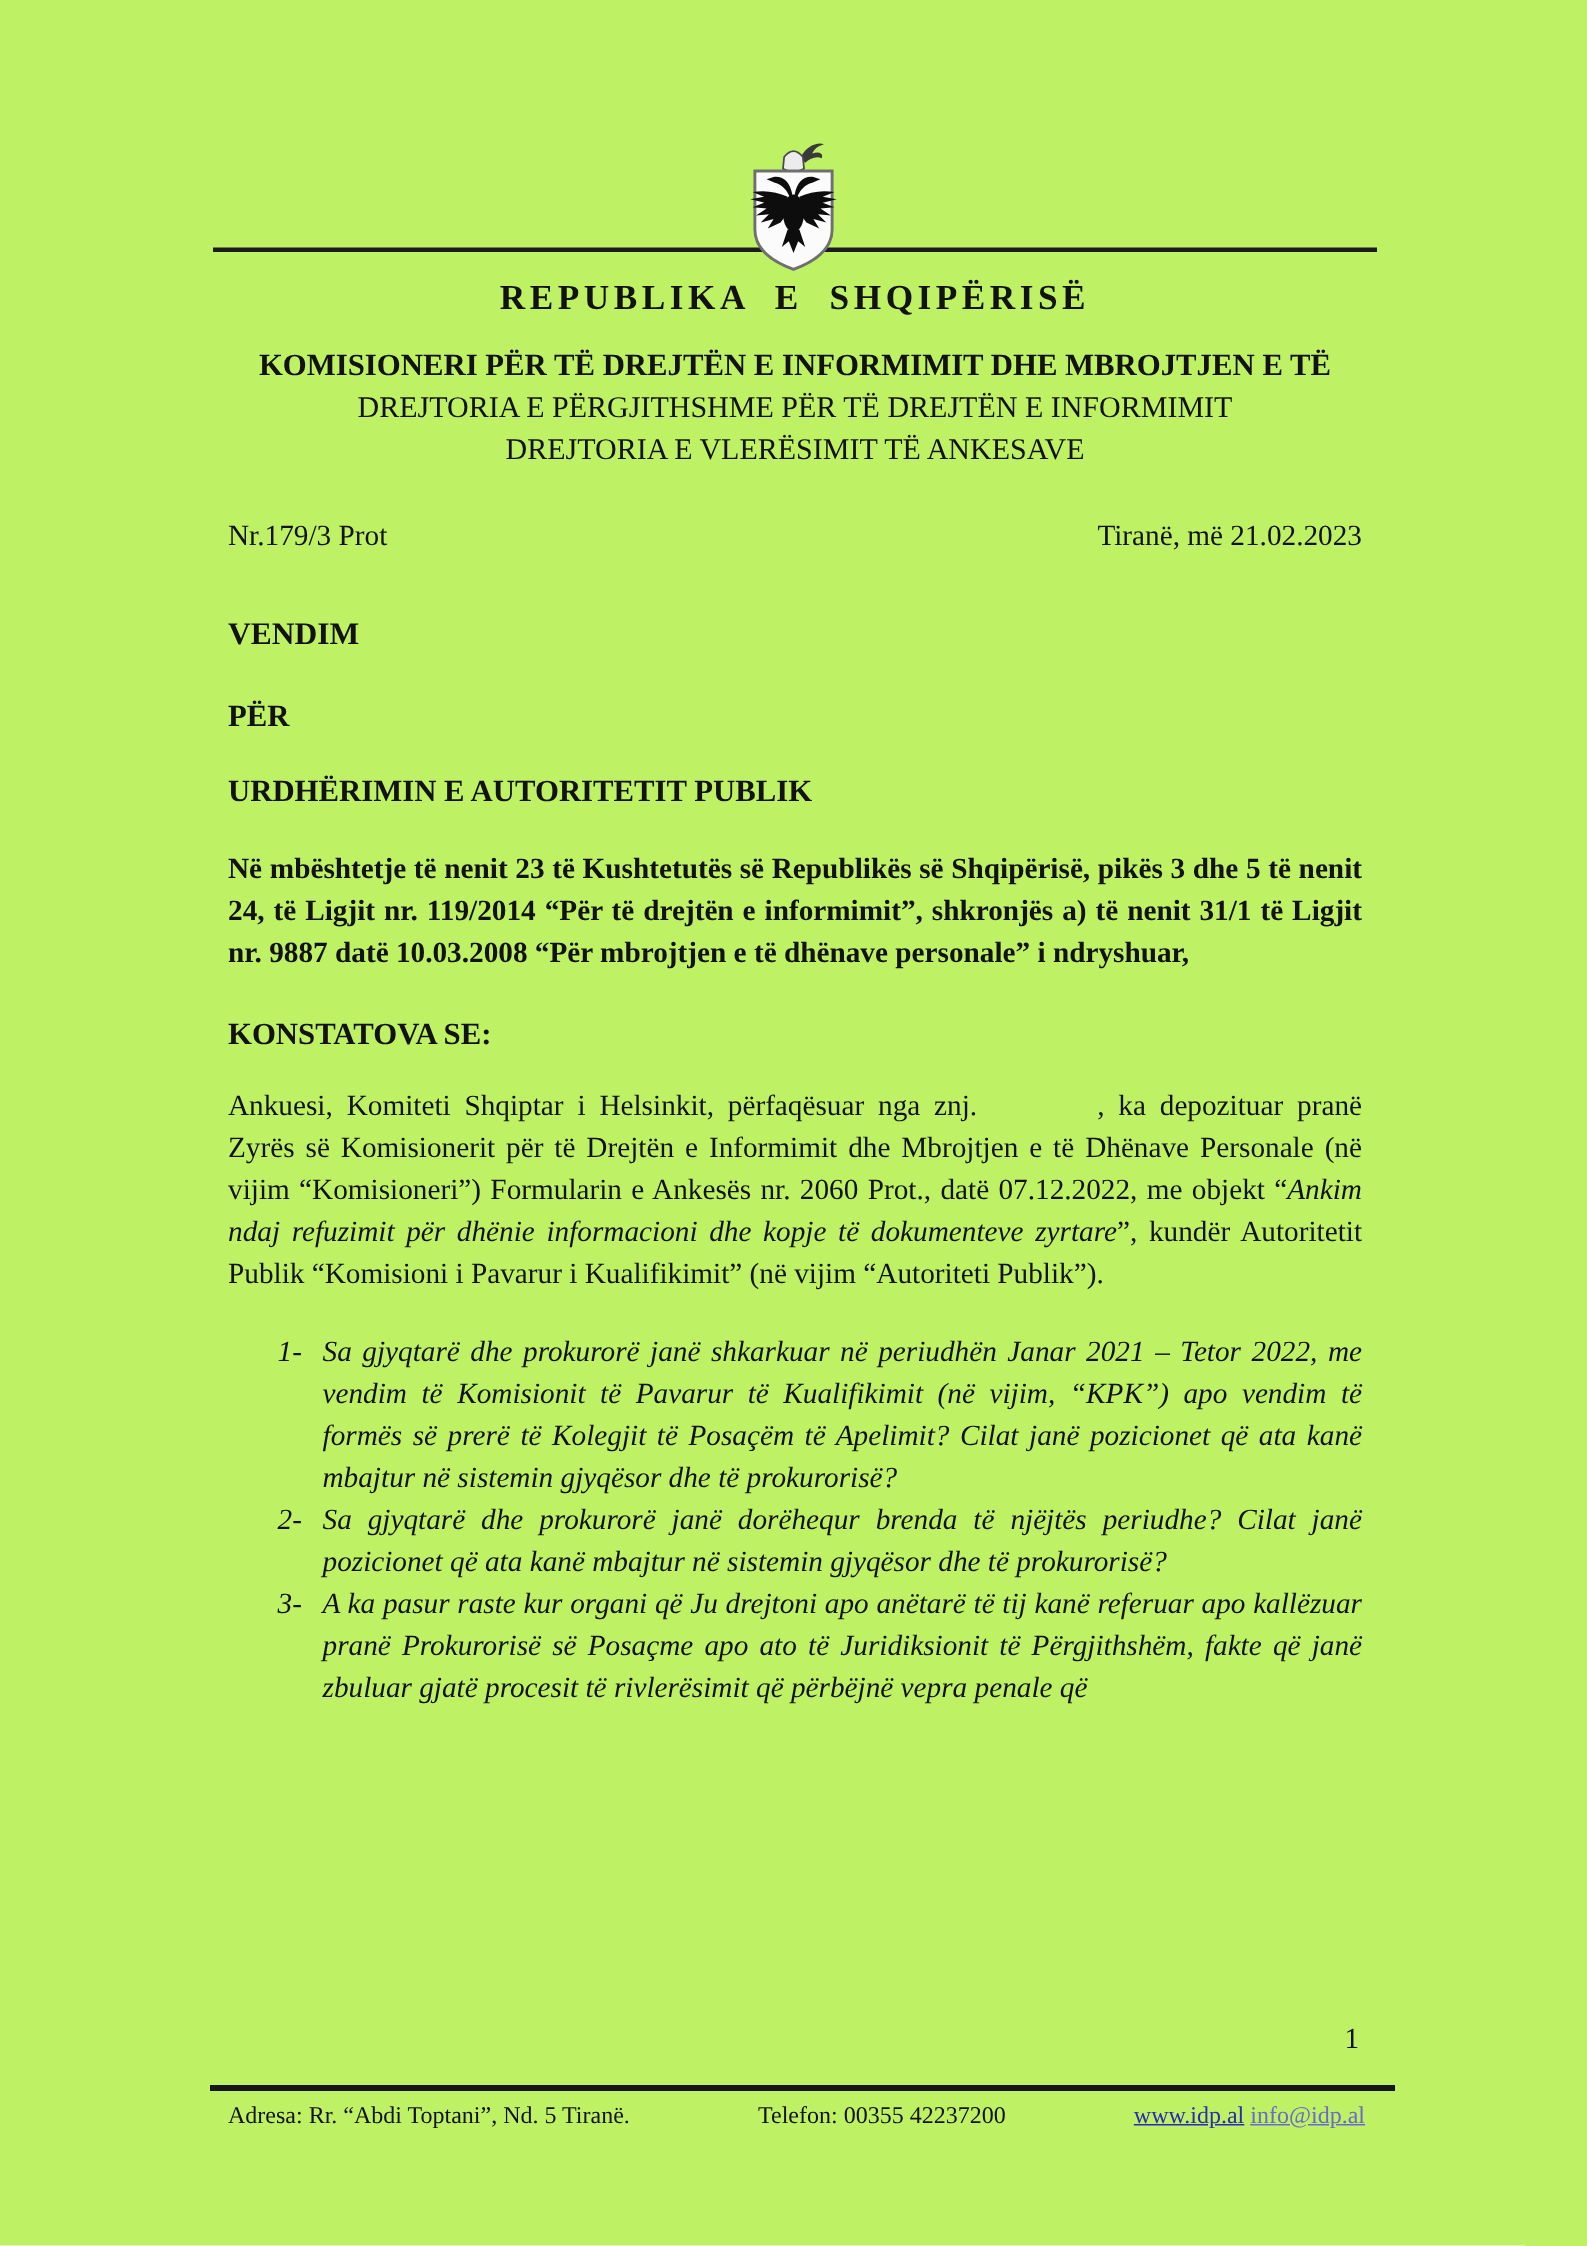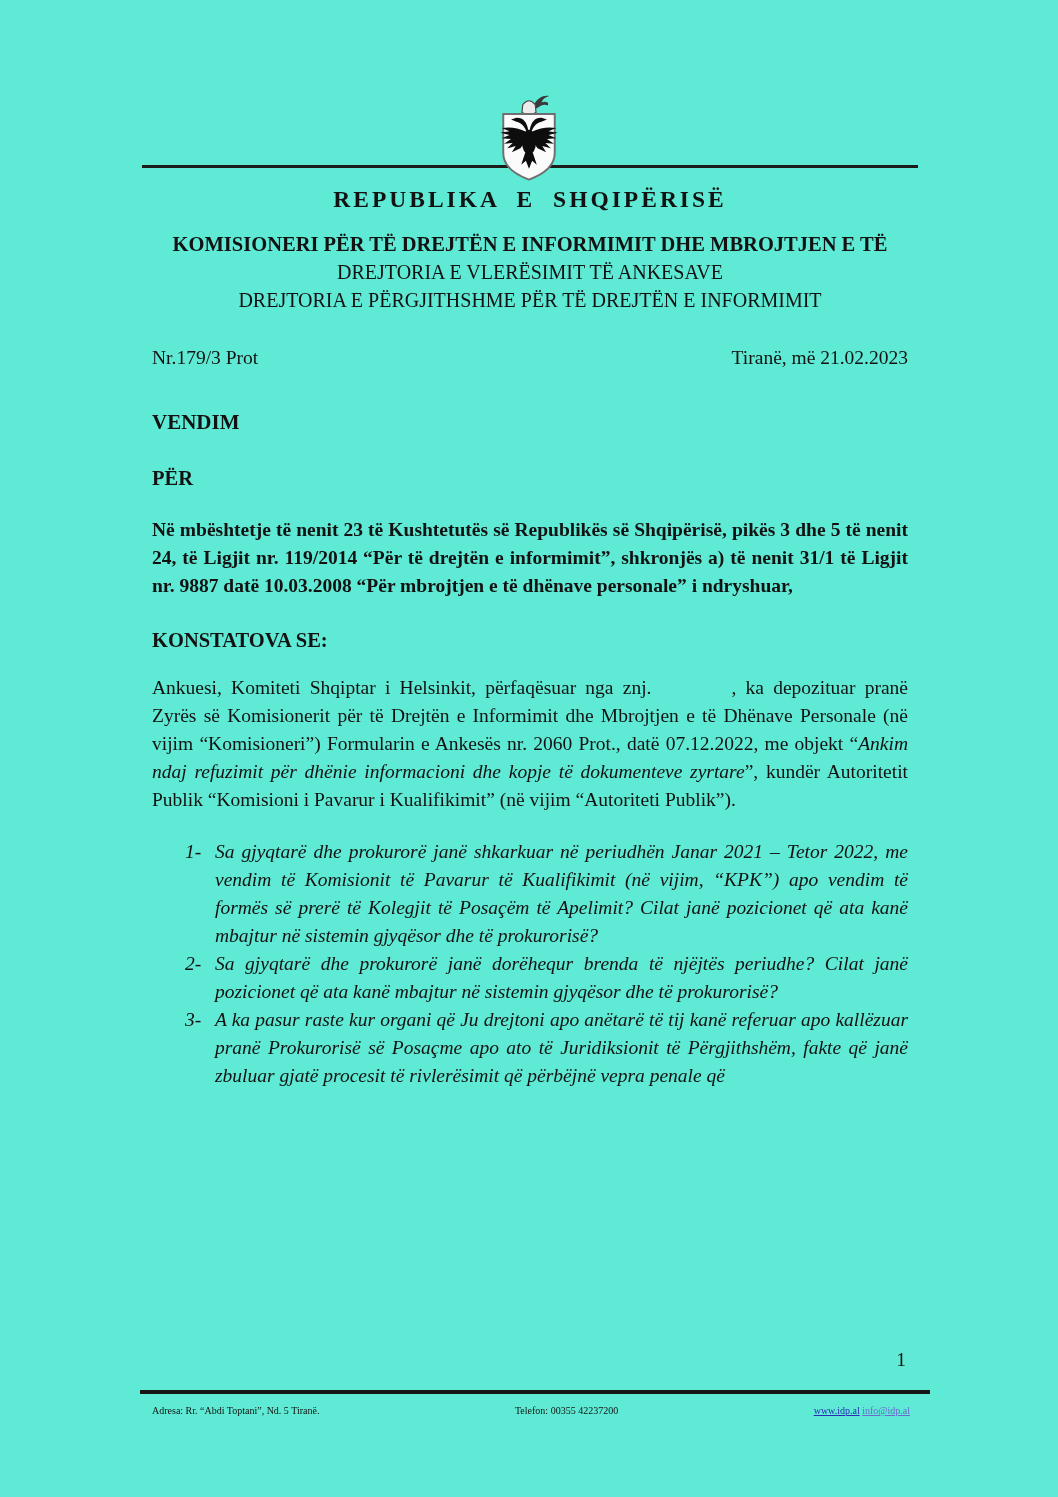--- a/index.html
+++ b/index.html
@@ -1,20 +1,20 @@
 <!DOCTYPE html>
 <html lang="sq"><head>
 <meta charset="utf-8">
 <title>Document</title>
 <style>
   html,body{margin:0;padding:0;background:#ffffff;}
   .page{
     position:relative;
     width:1058px;height:1497px;
-    background:#5eead4;
+    background:#bef264;
     color:#121212;
     font-family:"Liberation Serif","DejaVu Serif",serif;
     overflow:hidden;
   }
   
   .rule-top{position:absolute;left:142px;right:140px;top:165px;height:3px;background:#1c1c1c;}
   .emblem{position:absolute;left:50%;top:95px;transform:translateX(-50%);width:78px;height:88px;z-index:2;}
   
   .content{position:absolute;left:152px;top:0;width:756px;padding-top:184px;}
   .republic{
@@ -40,21 +40,21 @@
   .list-item{display:flex;}
   .li-marker{flex:0 0 30px;width:30px;font-size:19.5px;line-height:28px;}
   .li-text{flex:1;font-size:19.5px;line-height:28px;text-align:justify;}
   
   .page-num{position:absolute;top:1346px;right:152px;font-size:19.5px;line-height:28px;}
   
   .rule-bottom{position:absolute;left:140px;right:128px;top:1390px;height:4px;background:#161616;}
   .footer{
     position:absolute;left:152px;right:148px;top:1400px;
     display:flex;justify-content:space-between;align-items:baseline;
-    font-size:10px;line-height:22px;
+    font-size:16px;line-height:22px;
   }
   .footer-links a{text-decoration:underline;}
   .link-www{color:#2b2bb5;}
   .link-email{color:#6a6acd;}
 </style>
 </head>
 <body>
 
 <div class="page">
 
@@ -77,30 +77,31 @@
   </div>
 
   <div class="content">
 
     <div class="republic">REPUBLIKA E SHQIPËRISË</div>
 
     <div class="inst">
       <div>KOMISIONERI PËR TË DREJTËN E INFORMIMIT DHE MBROJTJEN E TË</div>
     </div>
 
+    <div class="dir">DREJTORIA E PËRGJITHSHME PËR TË DREJTËN E INFORMIMIT</div>
     <div class="dir">DREJTORIA E VLERËSIMIT TË ANKESAVE</div>
-    <div class="dir">DREJTORIA E PËRGJITHSHME PËR TË DREJTËN E INFORMIMIT</div>
 
     <div class="meta-row">
       <span>Nr.179/3 Prot</span>
       <span>Tiranë, më 21.02.2023</span>
     </div>
 
     <div class="h-center vendim">VENDIM</div>
     <div class="h-center per">PËR</div>
+    <div class="h-center subject">URDHËRIMIN E AUTORITETIT PUBLIK</div>
 
     <div class="para p-legal">Në mbështetje të nenit 23 të Kushtetutës së Republikës së Shqipërisë, pikës 3 dhe 5 të nenit 24, të Ligjit nr. 119/2014 “Për të drejtën e informimit”, shkronjës a) të nenit 31/1 të Ligjit nr. 9887 datë 10.03.2008 “Për mbrojtjen e të dhënave personale” i ndryshuar,</div>
 
     <div class="h-center konstatova">KONSTATOVA SE:</div>
 
     <div class="para p-complaint">
       <span>Ankuesi, Komiteti Shqiptar i Helsinkit, përfaqësuar nga znj.</span><span class="redact-gap"></span><span>, ka depozituar pranë Zyrës së Komisionerit për të Drejtën e Informimit dhe Mbrojtjen e të Dhënave Personale (në vijim “Komisioneri”) Formularin e Ankesës nr. 2060 Prot., datë 07.12.2022, me objekt “</span><span class="obj-italic">Ankim ndaj refuzimit për dhënie informacioni dhe kopje të dokumenteve zyrtare</span><span>”, kundër Autoritetit Publik “Komisioni i Pavarur i Kualifikimit” (në vijim “Autoriteti Publik”).</span>
     </div>
 
 

